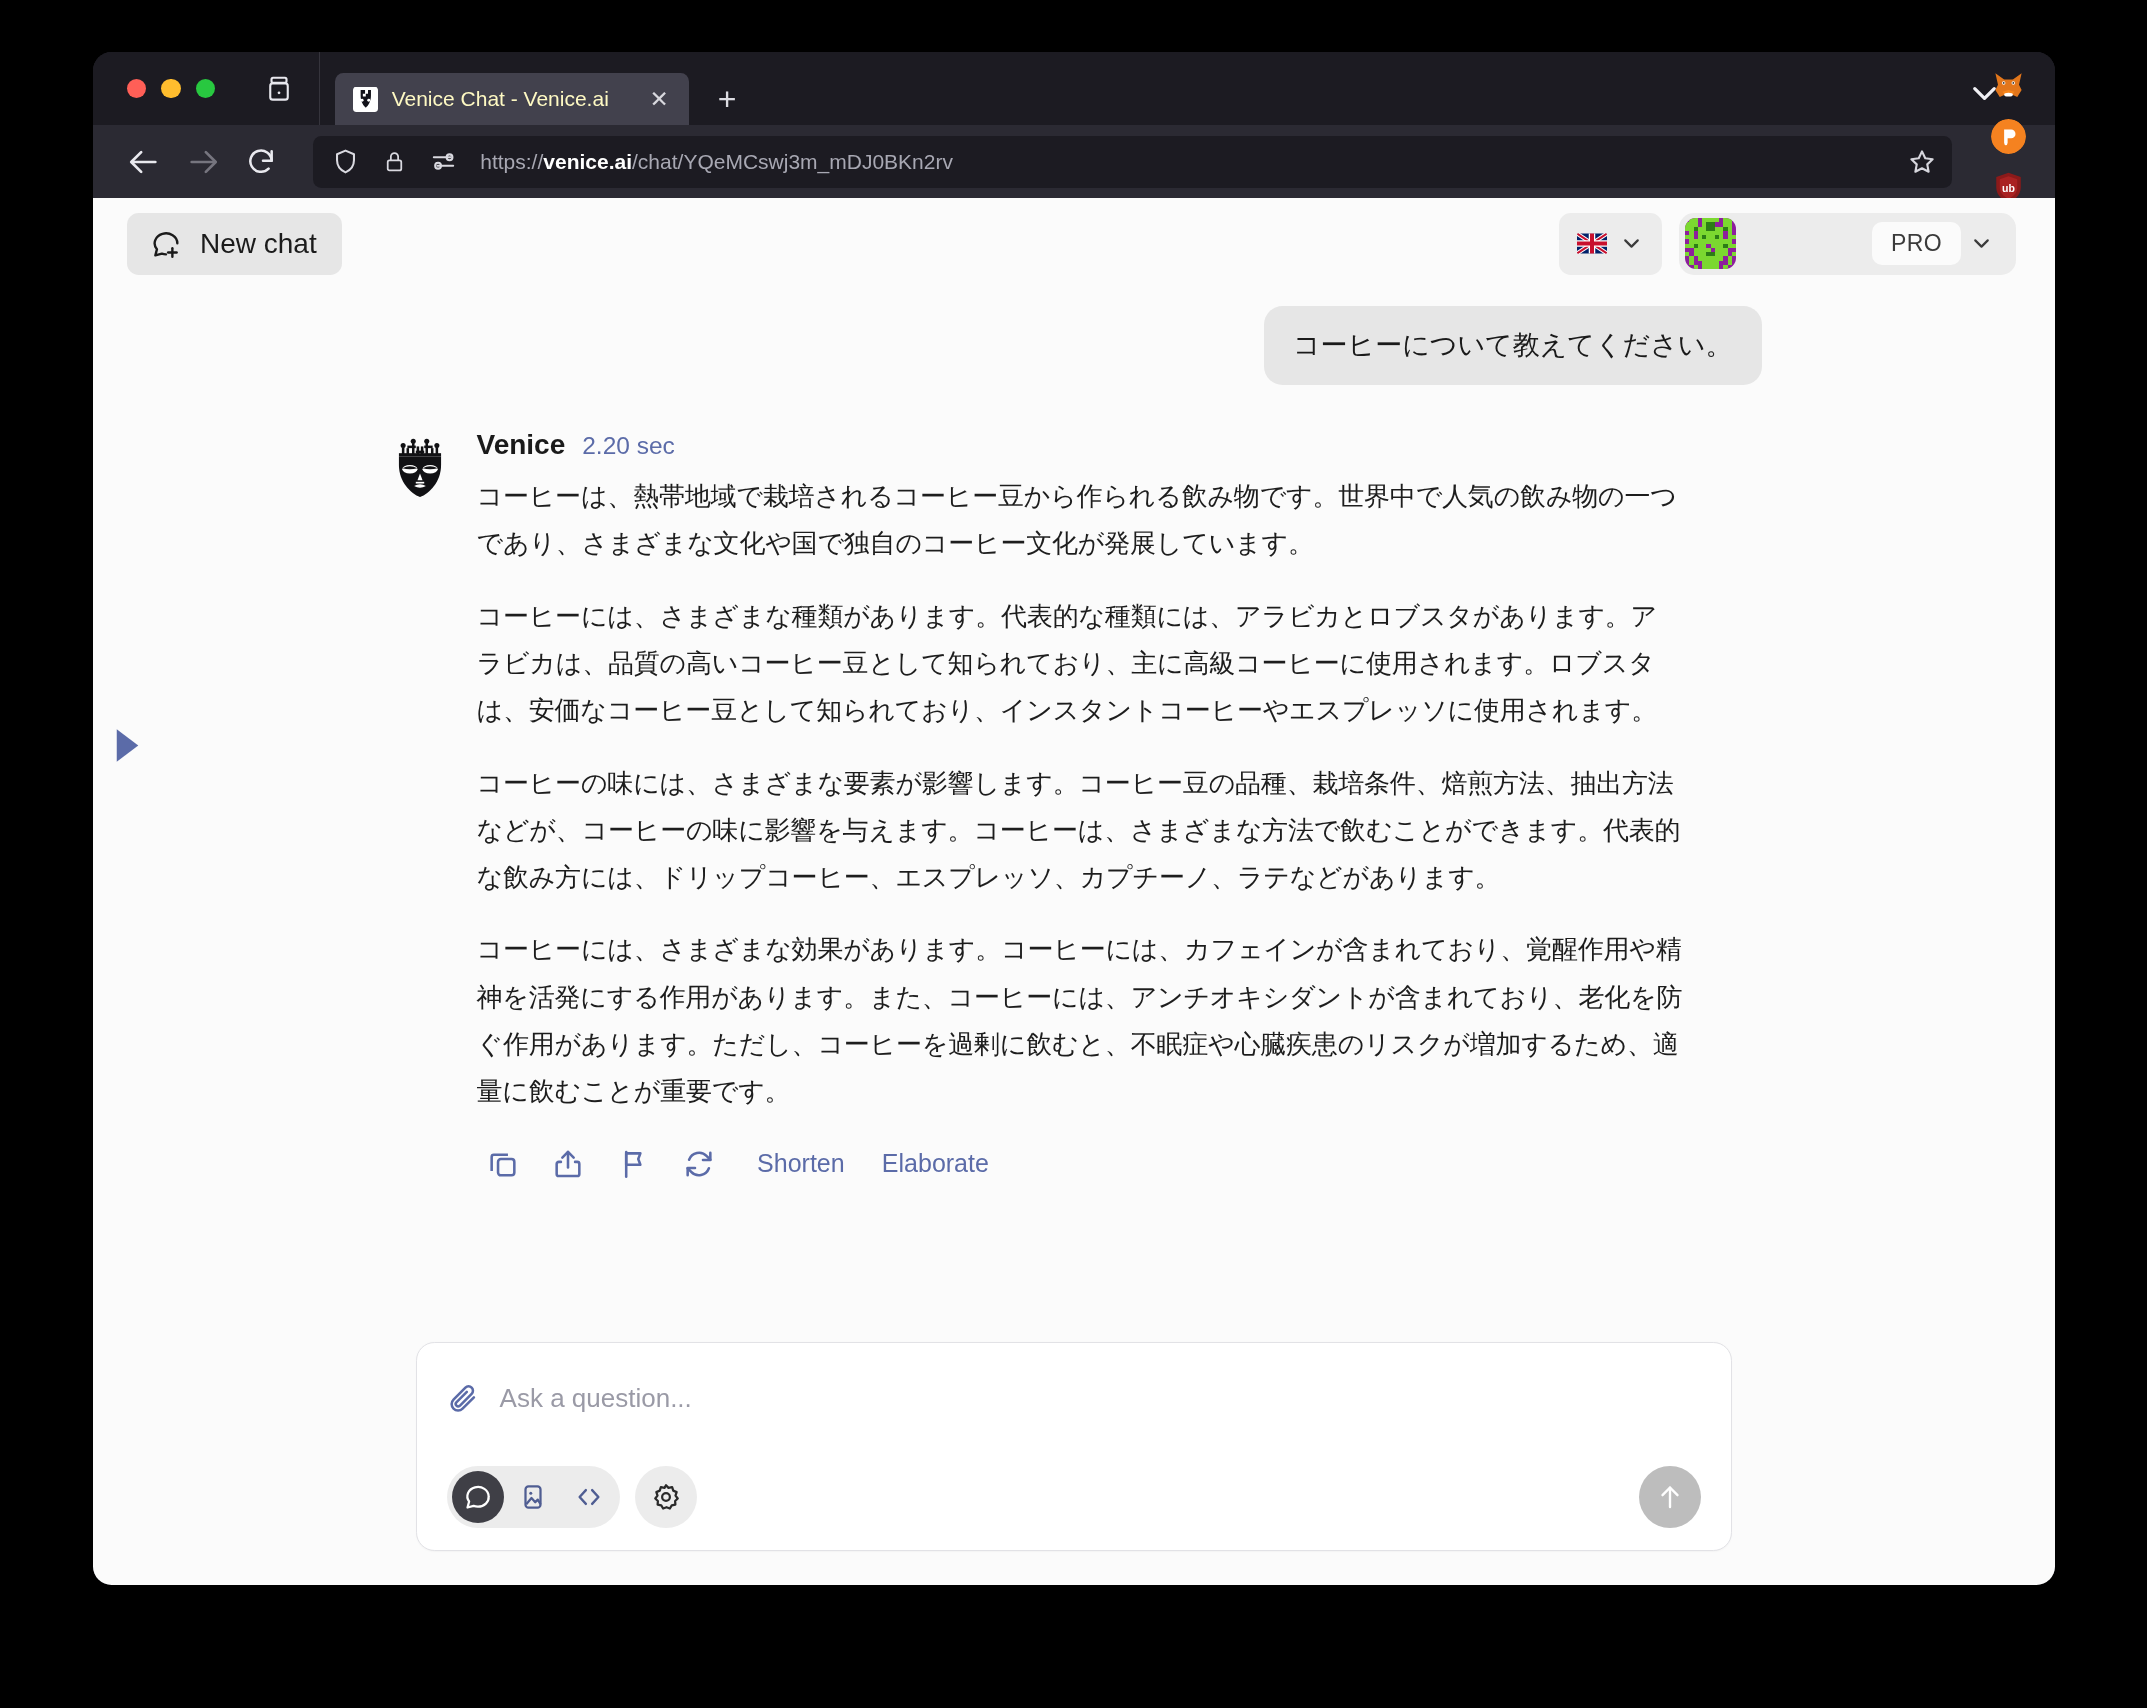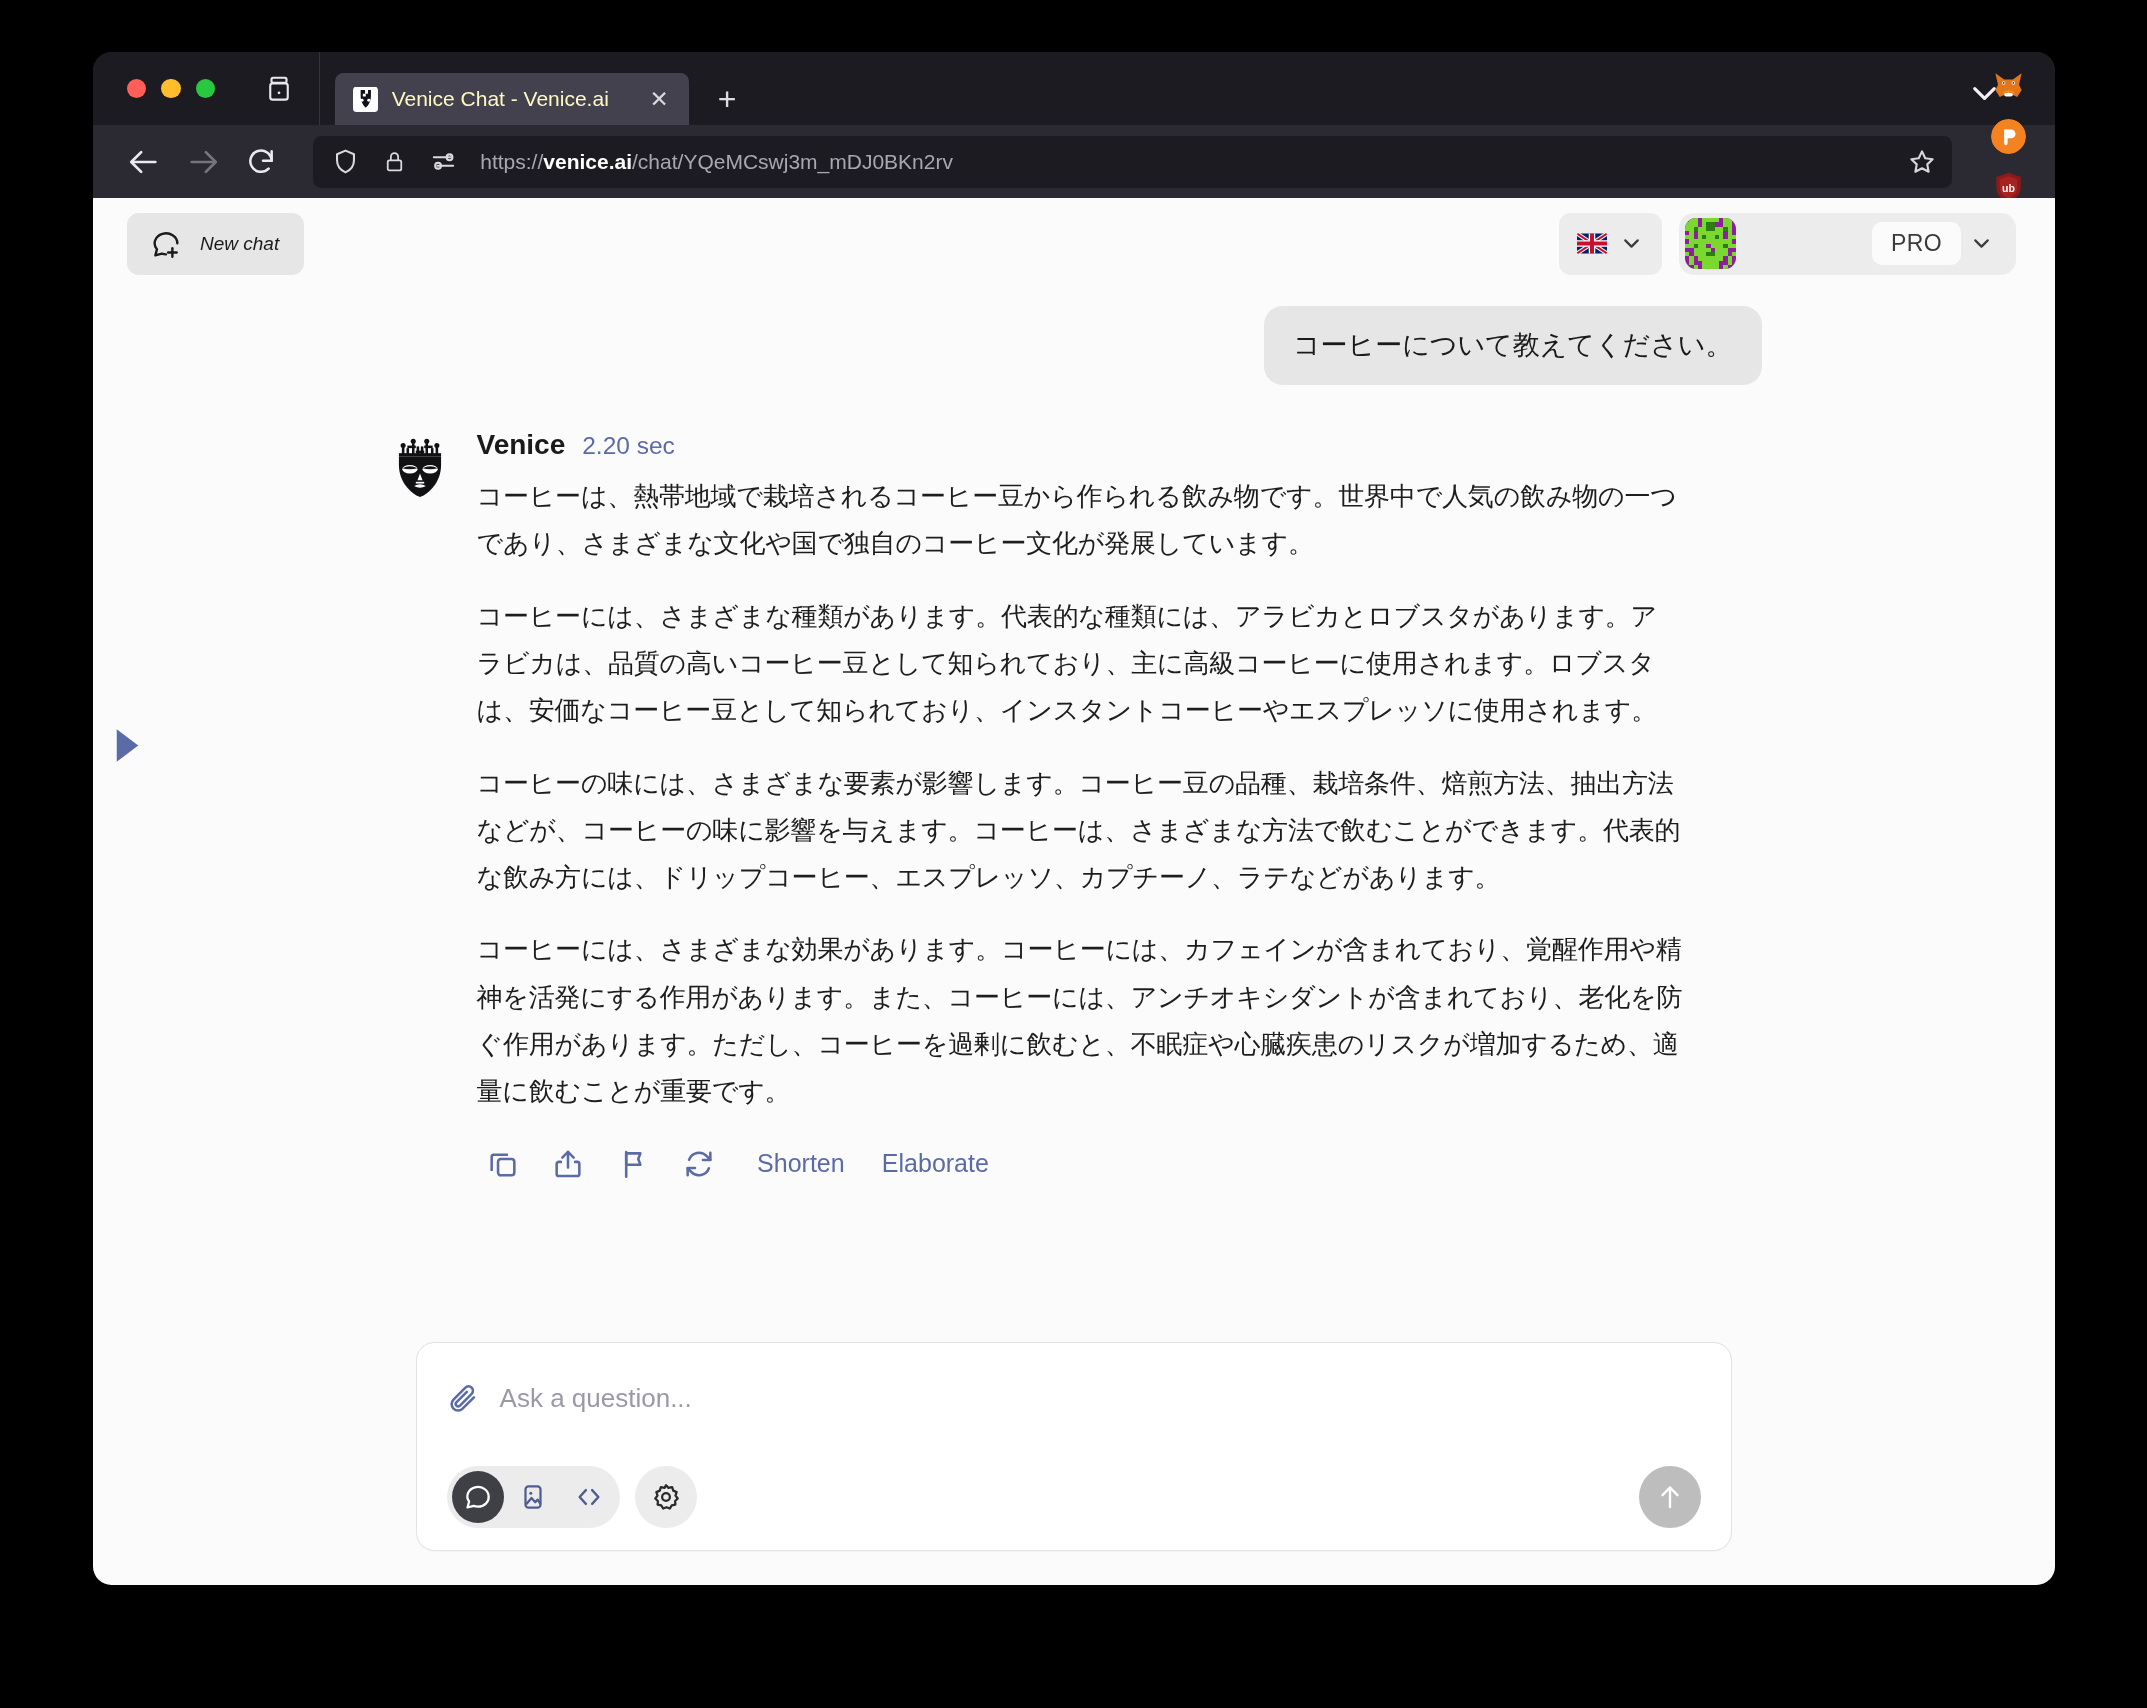--- a/index.html
+++ b/index.html
@@ -191,21 +191,21 @@
   #new-chat {
     display: flex;
     align-items: center;
     gap: 17px;
     background: #e6e6e6;
     border-radius: 11.8px;
     height: 62px;
     padding: 0 25px 0 22px;
     color: #1b1b1b;
   }
-  #new-chat .label { font-size: 19px; font-style: italic; }
+  #new-chat .label { font-size: 28px; }
 
   #header-right {
     margin-left: auto;
     display: flex;
     align-items: center;
     gap: 17px;
   }
   .lang-pill {
     background: #ececec;
     border-radius: 11.8px;

